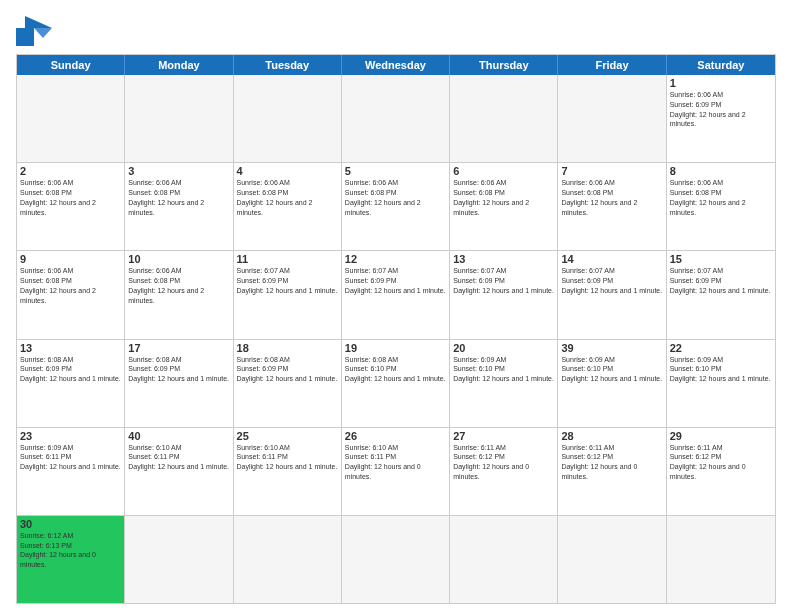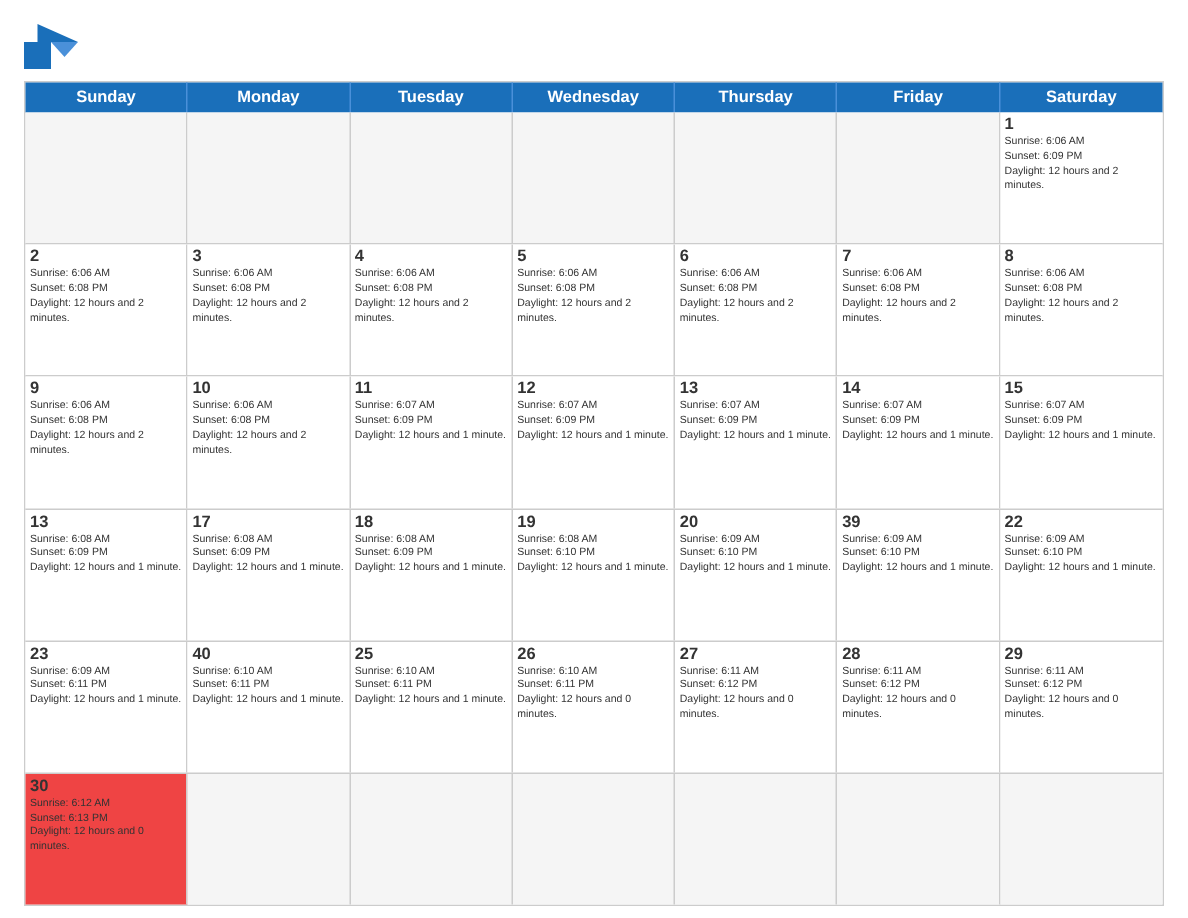--- a/index.html
+++ b/index.html
@@ -108,21 +108,21 @@
       line-height: 1.4;
       color: #333;
     }
     .last-row {
       border-top: 1px solid #ccc;
     }
     .last-row .cal-cell {
       background: #f5f5f5;
     }
     .last-row .cal-cell.has-data {
-      background: #ef4444;
+      background: #22c55e;
     }
   </style>
 </head>
 <body>
 
 <div class="page">
   <div class="header">
     <div class="logo">
       <svg class="logo-icon" viewBox="0 0 36 30">
         <rect x="0" y="12" width="18" height="18" fill="#1a6fba"></rect>

